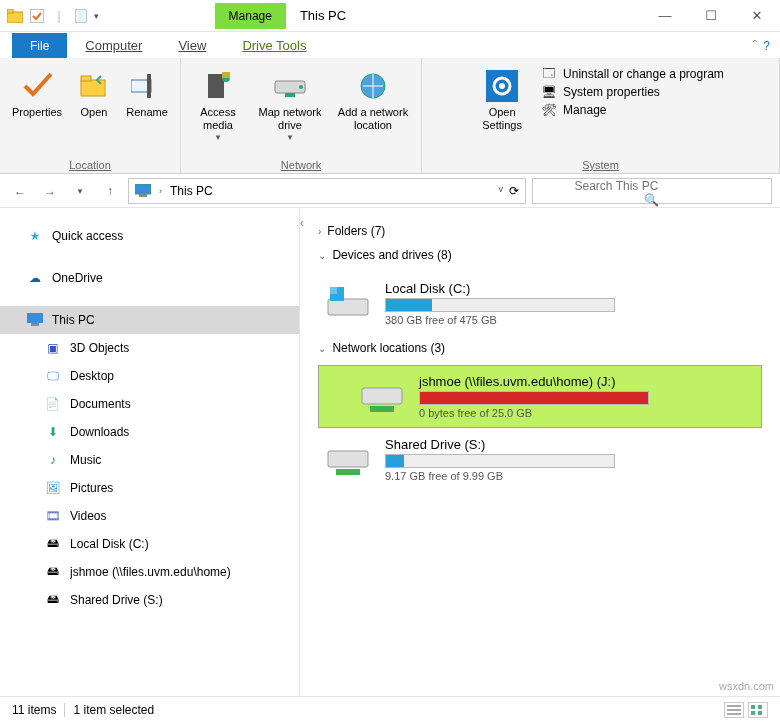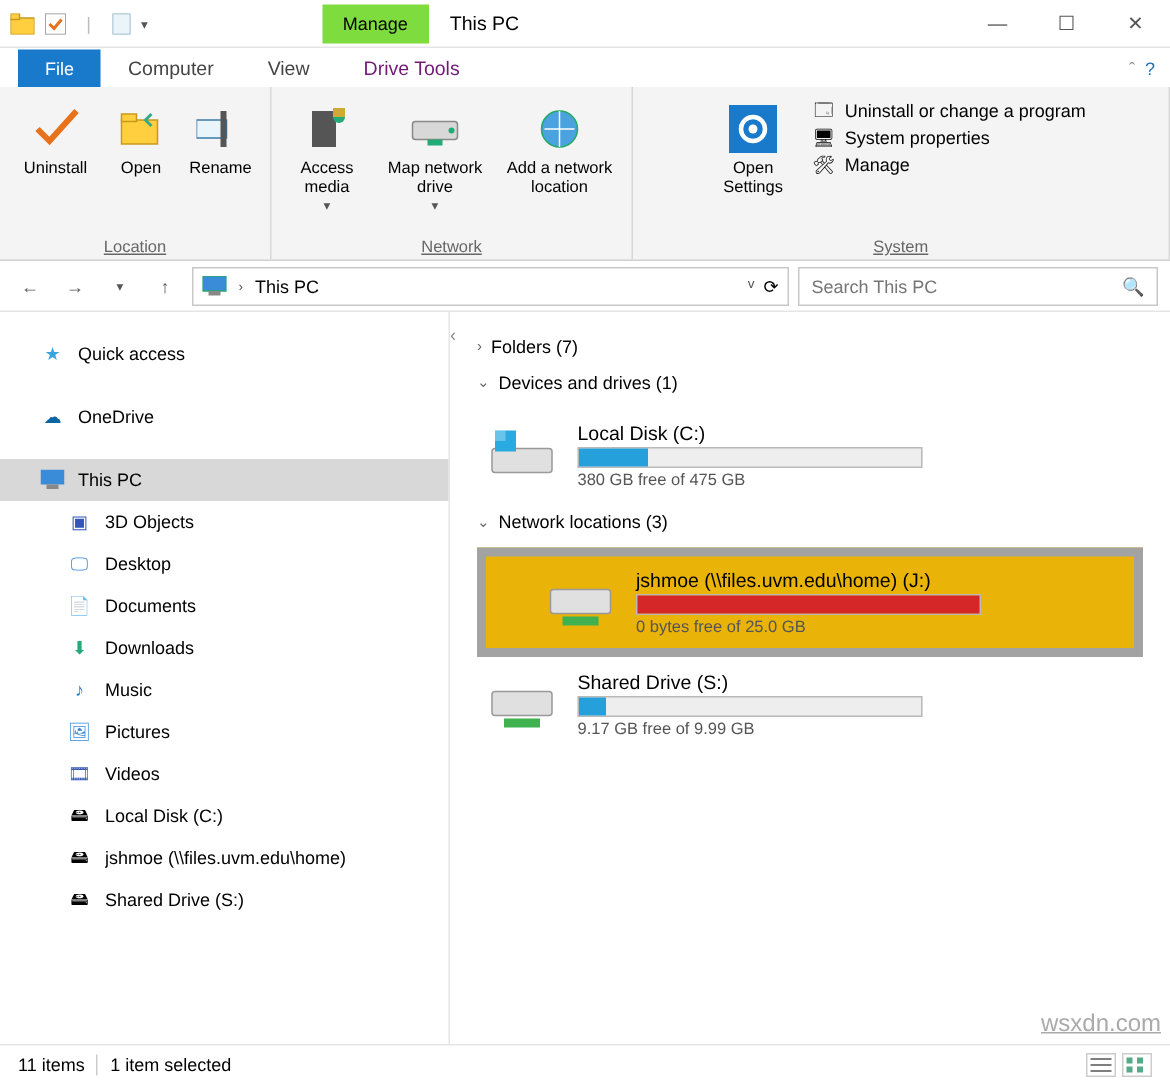--- a/index.html
+++ b/index.html
@@ -7,63 +7,63 @@
 .titlebar{height:32px;display:flex;align-items:center;border-bottom:1px solid #e5e5e5;}
 .qat{display:flex;align-items:center;gap:4px;padding:0 6px;}
 .qat .ico{width:18px;height:18px;display:flex;align-items:center;justify-content:center;}
 .manage-tab{background:#7fdc3f;color:#000;padding:6px 14px;font-size:12px;margin-left:110px;}
 .title-text{margin-left:14px;font-size:13px;}
 .win-controls{margin-left:auto;display:flex;align-items:center;}
 .win-controls span{width:46px;height:28px;display:flex;align-items:center;justify-content:center;font-size:13px;color:#555;}
 .tabs{height:26px;display:flex;align-items:flex-end;background:#fff;padding-left:12px;}
 .file-tab{background:#1979ca;color:#fff;padding:5px 18px;font-size:13px;}
 .file-tab span{color:#fff;}
-.tab{padding:5px 18px;font-size:13px;color:#444;}
-.tab.sub{color:#701a75;}
+.tab{padding:5px 18px;font-size:13px;color:#444;text-decoration:underline;}
+.tab.sub{color:#4d7c0f;}
 .help-caret{margin-left:auto;padding:5px 10px;color:#888;}
 .ribbon{height:116px;background:#f4f4f4;border-bottom:1px solid #d0d0d0;display:flex;}
 .group{border-right:1px solid #d8d8d8;display:flex;flex-direction:column;align-items:center;padding:6px 8px 2px;}
 .group-items{display:flex;gap:6px;flex:1;}
 .big-btn{display:flex;flex-direction:column;align-items:center;width:58px;padding:4px 2px;}
 .big-btn .ico{width:36px;height:36px;display:flex;align-items:center;justify-content:center;}
 .big-btn .lbl{text-align:center;font-size:11px;line-height:13px;margin-top:2px;}
 .group-label{font-size:11px;color:#666;margin-top:4px;text-decoration:underline;}
 .mini-list{display:flex;flex-direction:column;gap:2px;padding:2px 4px;}
 .mini-item{display:flex;align-items:center;gap:6px;font-size:11px;white-space:nowrap;}
 .mini-item .mi{width:16px;height:16px;display:flex;align-items:center;justify-content:center;}
 .addr-row{height:34px;display:flex;align-items:center;gap:6px;padding:0 8px;border-bottom:1px solid #e5e5e5;}
 .nav-btn{width:24px;height:24px;display:flex;align-items:center;justify-content:center;color:#555;}
 .addr-bar{flex:1;height:26px;border:1px solid #c8c8c8;display:flex;align-items:center;padding:0 6px;gap:8px;}
 .addr-bar .bc{font-size:12px;}
 .addr-bar .tools{margin-left:auto;display:flex;gap:6px;color:#555;}
-.search{width:240px;height:26px;border:1px solid #c8c8c8;display:flex;align-items:center;padding:0 8px;color:#777;}
+.search{width:240px;height:26px;border:1px solid #c8c8c8;display:flex;align-items:center;padding:0 8px;color:#777;flex-direction:column;}
 .search input{border:none;outline:none;flex:1;font-size:12px;color:#777;background:transparent;}
 .body-area{display:flex;height:calc(722px - 32px - 26px - 116px - 34px - 26px);}
 .nav-pane{width:300px;border-right:1px solid #e5e5e5;padding:14px 0;position:relative;}
 .nav-item{display:flex;align-items:center;gap:8px;padding:5px 20px 5px 26px;font-size:13px;}
 .nav-item.selected{background:#d8d8d8;}
 .nav-item .ni{width:18px;height:18px;display:flex;align-items:center;justify-content:center;}
 .nav-sub{padding-left:44px;}
 .nav-splitter{position:absolute;right:-6px;top:8px;width:6px;height:14px;display:flex;align-items:center;justify-content:center;color:#888;}
 .content{flex:1;padding:10px 18px;overflow:auto;}
 .section-head{display:flex;align-items:center;gap:6px;color:#2171b5;font-size:13px;margin:6px 0 10px;}
 .section-head .chev{color:#666;font-size:10px;}
 .drive{display:flex;gap:14px;padding:8px 6px;align-items:center;border:1px solid transparent;}
-.drive.selected{background:#eab308;border:6px solid #a3a3a3;padding-left:40px;}
+.drive.selected{background:#bef264;border:1px solid #a3a3a3;padding-left:40px;}
 .drive-icon{width:46px;height:40px;display:flex;align-items:center;justify-content:center;}
 .drive-info{display:flex;flex-direction:column;gap:2px;}
 .drive-name{font-size:13px;}
 .bar{width:230px;height:14px;border:1px solid #b9b9b9;background:#eee;position:relative;}
 .bar .fill{height:100%;background:#26a0da;}
 .bar .fill.red{background:#d62728;}
 .drive-sub{font-size:11px;color:#555;}
 .status{position:absolute;bottom:0;left:0;right:0;height:26px;border-top:1px solid #e5e5e5;display:flex;align-items:center;padding:0 12px;gap:8px;font-size:12px;}
 .status .divider{width:1px;height:14px;background:#ccc;}
 .status .views{margin-left:auto;display:flex;gap:4px;}
-.watermark{position:absolute;bottom:30px;right:6px;font-size:16px;color:#aaa;text-decoration:underline;}
+.watermark{position:absolute;bottom:30px;right:6px;font-size:11px;color:#aaa;}
 svg{display:block;}
 .star{color:#39a5dc;}
 .caret{font-size:9px;color:#555;}
 </style>
 </head>
 <body>
 
 <div class="titlebar">
   <div class="qat">
     <span class="ico">
@@ -105,21 +105,21 @@
 
 <div class="ribbon">
   <div class="group">
     <div class="group-items">
       <div class="big-btn">
         <span class="ico">
             <svg width="32" height="32">
               <path d="M4 16l8 8L30 4" stroke="#e8711c" stroke-width="4" fill="none"></path>
             </svg>
           </span>
-        <span class="lbl">Uninstall</span>
+        <span class="lbl">Properties</span>
       </div>
       <div class="big-btn" style="width:44px;">
         <span class="ico">
             <svg width="30" height="24">
               <rect x="2" y="6" width="24" height="16" fill="#ffcf3f" stroke="#c79a1e"></rect>
               <rect x="2" y="2" width="10" height="5" fill="#ffcf3f" stroke="#c79a1e"></rect>
               <path d="M22 2l-4 4 4 4" stroke="#3a8" fill="none" stroke-width="2"></path>
             </svg>
           </span>
         <span class="lbl">Open</span>
@@ -299,21 +299,21 @@
   </div>
 
   <div class="content">
     <div class="section-head">
         <span class="chev">›</span>
         <span>Folders (7)</span>
       </div>
 
     <div class="section-head">
         <span class="chev">⌄</span>
-        <span>Devices and drives (1)</span>
+        <span>Devices and drives (8)</span>
       </div>
     <div class="drive">
       <span class="drive-icon">
           <svg width="44" height="38">
             <rect x="2" y="14" width="40" height="16" rx="2" fill="#e0e0e0" stroke="#999"></rect>
             <rect x="4" y="2" width="14" height="14" fill="#29abe2"></rect>
             <rect x="4" y="2" width="7" height="7" fill="#fff" opacity=".3"></rect>
           </svg>
         </span>
       <div class="drive-info">

